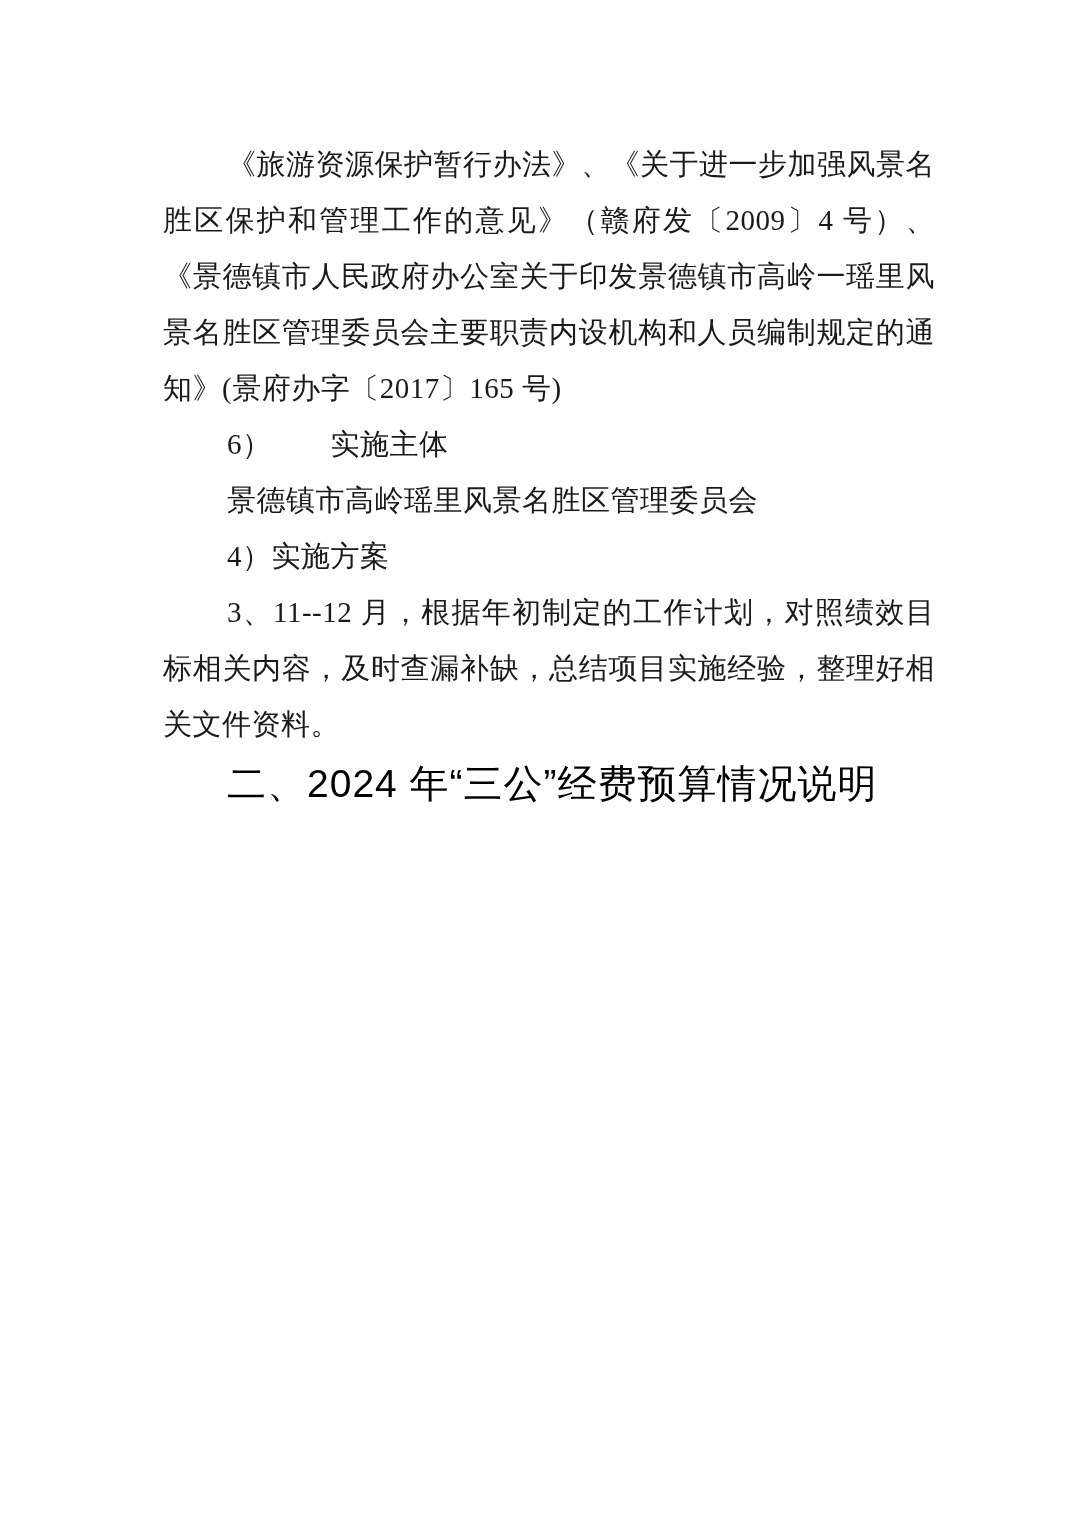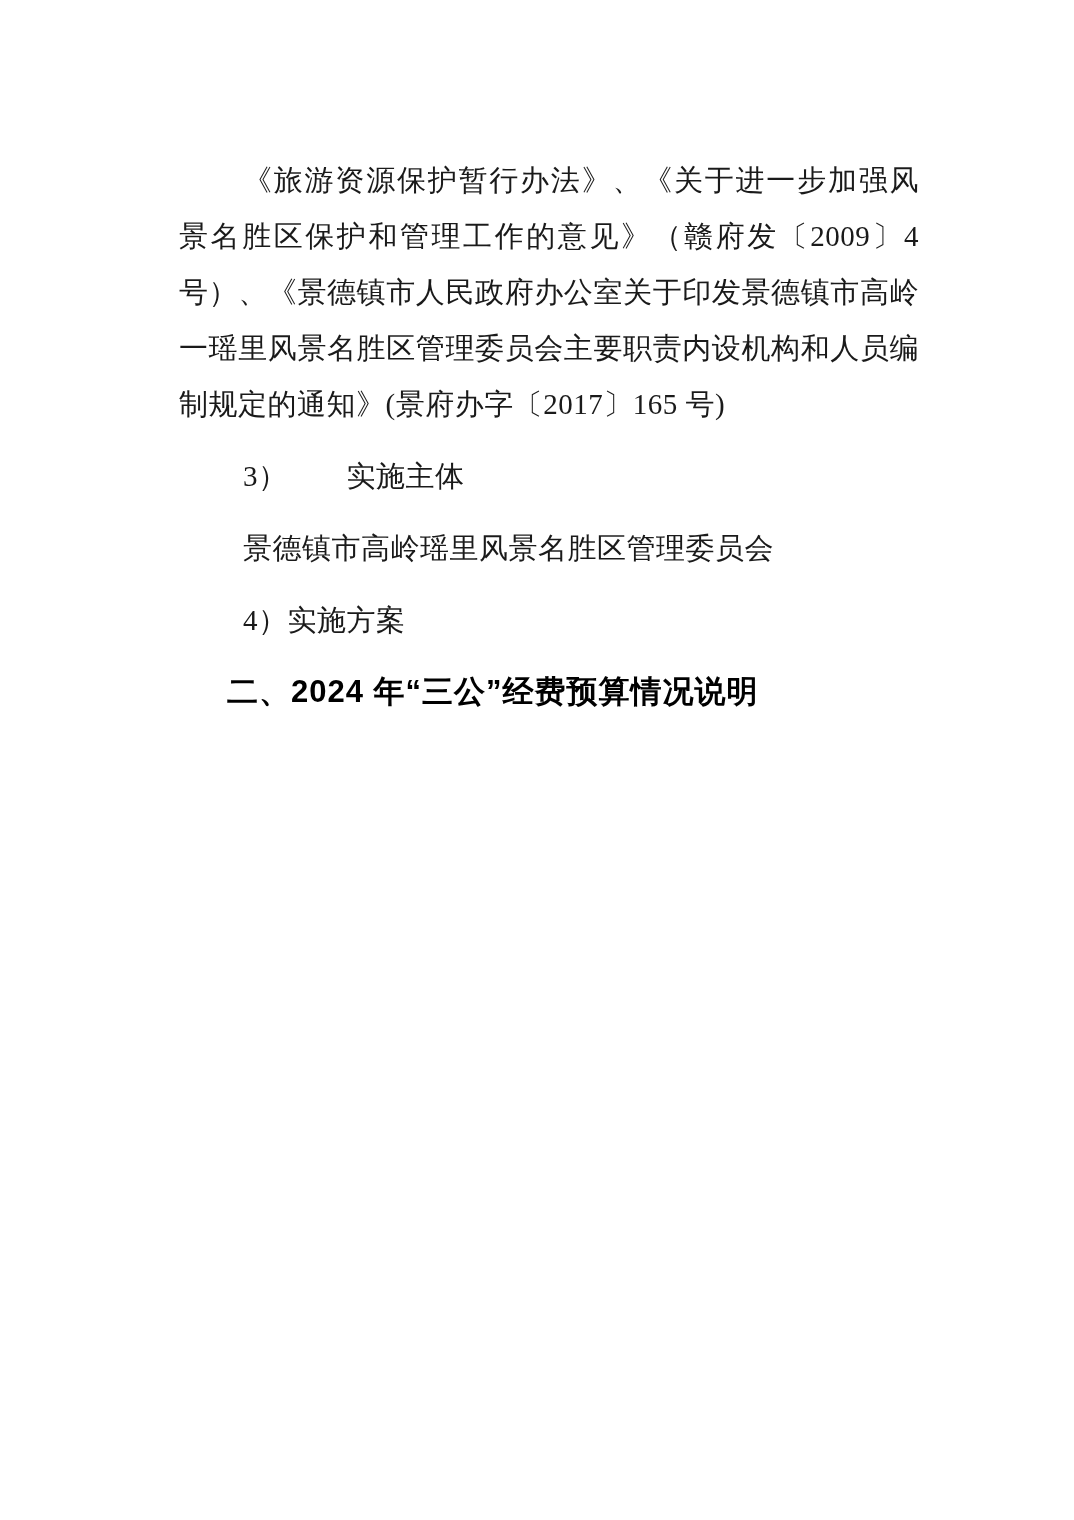--- a/index.html
+++ b/index.html
@@ -14,47 +14,48 @@
     background: #ffffff;
     overflow: hidden;
   }
   .content {
     position: absolute;
     left: 163px;
     top: 136px;
     width: 772px;
   }
   p.body {
-    margin: 16px;
+    margin: 0;
     padding: 0;
     font-family: "Liberation Serif", "DejaVu Serif", serif;
     font-size: 29px;
     line-height: 56px;
     color: #1a1a1a;
     text-align: justify;
     text-justify: inter-character;
     text-indent: 64px;
     letter-spacing: 0.5px;
   }
   p.heading {
     margin: 4px 0 0 0;
     padding: 0;
     font-family: "Liberation Sans", "DejaVu Sans", sans-serif;
-    font-weight: bold;
-    font-size: 31px;
+    font-weight: normal;
+    font-size: 39px;
     line-height: 56px;
     color: #000000;
     text-indent: 64px;
     letter-spacing: 1px;
   }
 </style>
 </head>
 <body>
 
 <div class="page">
   <div class="content">
     <p class="body">《旅游资源保护暂行办法》、《关于进一步加强风景名胜区保护和管理工作的意见》（赣府发〔2009〕4 号）、《景德镇市人民政府办公室关于印发景德镇市高岭一瑶里风景名胜区管理委员会主要职责内设机构和人员编制规定的通知》(景府办字〔2017〕165 号)</p>
-    <p class="body">3）　　实施主体</p>
+    <p class="body">6）　　实施主体</p>
     <p class="body">景德镇市高岭瑶里风景名胜区管理委员会</p>
     <p class="body">4）实施方案</p>
+    <p class="body">3、11--12 月，根据年初制定的工作计划，对照绩效目标相关内容，及时查漏补缺，总结项目实施经验，整理好相关文件资料。</p>
     <p class="heading">二、2024 年“三公”经费预算情况说明</p>
   </div>
 </div>
 
 </body></html>

